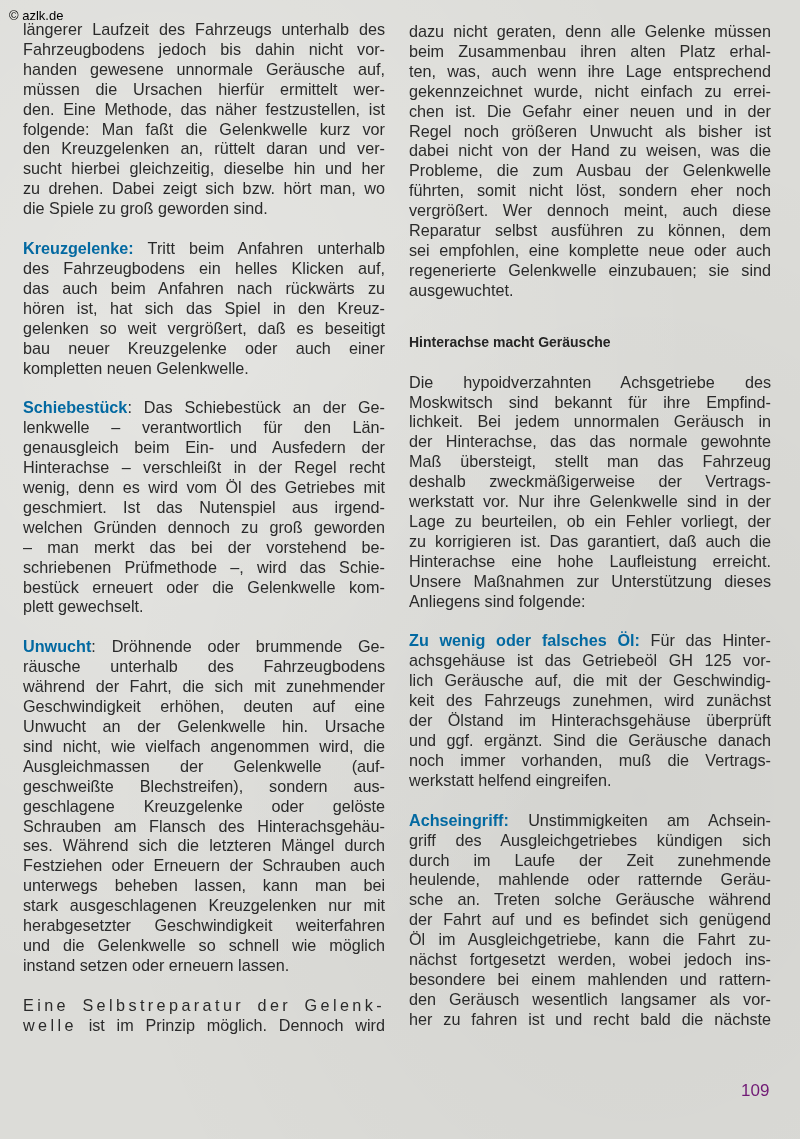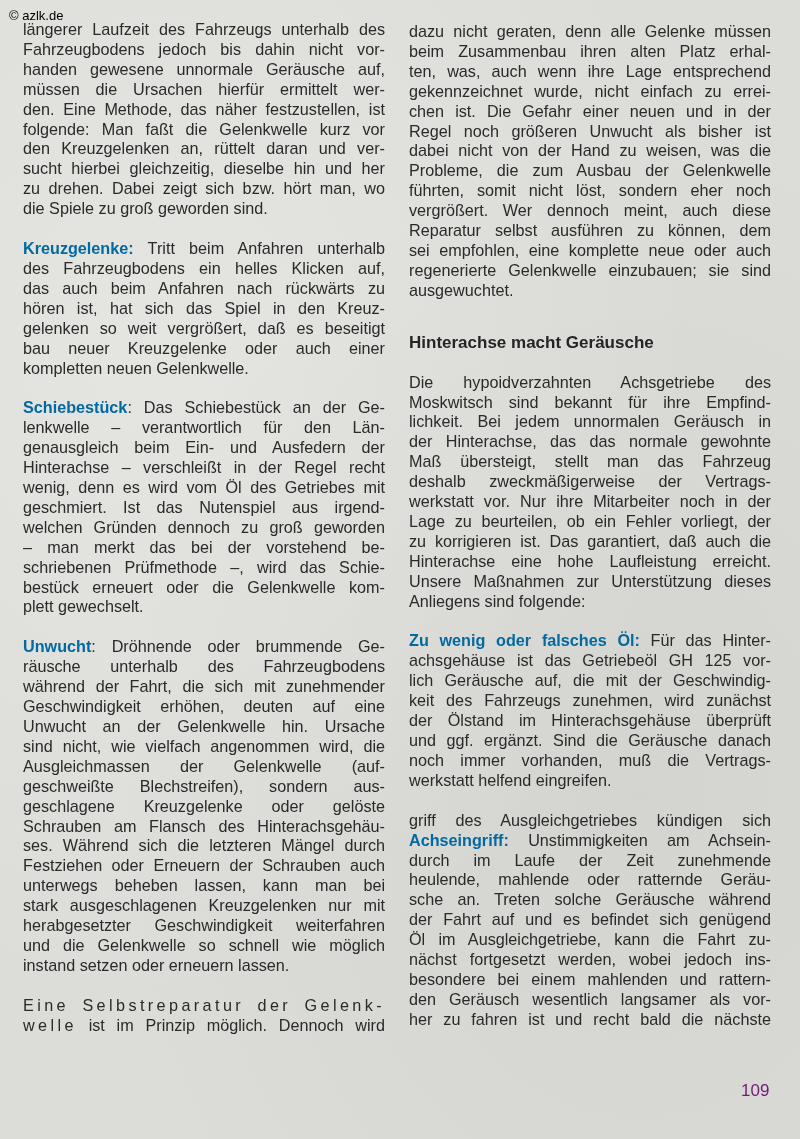--- a/index.html
+++ b/index.html
@@ -41,21 +41,21 @@
     .col-right { left: 409px; top: 22px; width: 362px; }
     .para {
       margin: 0 0 19.9px 0;
     }
     .para .lead {
       font-weight: bold;
       color: #0369a1;
     }
     .heading {
       font-weight: bold;
-      font-size: 17px;
+      font-size: 14px;
       margin: 32px 0 20px 0;
       color: #252525;
       text-align: left;
     }
     .spaced {
       letter-spacing: 3.4px;
     }
     .page-number {
       position: absolute;
       left: 741px;
@@ -155,42 +155,42 @@
 
   <div class="heading">Hinterachse macht Geräusche</div>
 
   <div class="para">
     <span class="line">Die hypoidverzahnten Achsgetriebe des</span>
     <span class="line">Moskwitsch sind bekannt für ihre Empfind-</span>
     <span class="line">lichkeit. Bei jedem unnormalen Geräusch in</span>
     <span class="line">der Hinterachse, das das normale gewohnte</span>
     <span class="line">Maß übersteigt, stellt man das Fahrzeug</span>
     <span class="line">deshalb zweckmäßigerweise der Vertrags-</span>
-    <span class="line">werkstatt vor. Nur ihre Mitarbeiter noch in der</span>
+    <span class="line">werkstatt vor. Nur ihre Gelenkwelle sind in der</span>
     <span class="line">Lage zu beurteilen, ob ein Fehler vorliegt, der</span>
     <span class="line">zu korrigieren ist. Das garantiert, daß auch die</span>
     <span class="line">Hinterachse eine hohe Laufleistung erreicht.</span>
     <span class="line">Unsere Maßnahmen zur Unterstützung dieses</span>
     <span class="line last">Anliegens sind folgende:</span>
   </div>
 
   <div class="para" style="margin-top:20px;">
     <span class="line"><span class="lead">Zu wenig oder falsches Öl:</span><span> Für das Hinter-</span></span>
     <span class="line">achsgehäuse ist das Getriebeöl GH 125 vor-</span>
     <span class="line">lich Geräusche auf, die mit der Geschwindig-</span>
     <span class="line">keit des Fahrzeugs zunehmen, wird zunächst</span>
     <span class="line">der Ölstand im Hinterachsgehäuse überprüft</span>
     <span class="line">und ggf. ergänzt. Sind die Geräusche danach</span>
     <span class="line">noch immer vorhanden, muß die Vertrags-</span>
     <span class="line last">werkstatt helfend eingreifen.</span>
   </div>
 
   <div class="para" style="margin-top:20px;">
+    <span class="line"><span class="lead">Achseingriff:</span><span> Unstimmigkeiten am Achsein-</span></span>
     <span class="line">griff des Ausgleichgetriebes kündigen sich</span>
-    <span class="line"><span class="lead">Achseingriff:</span><span> Unstimmigkeiten am Achsein-</span></span>
     <span class="line">durch im Laufe der Zeit zunehmende</span>
     <span class="line">heulende, mahlende oder ratternde Geräu-</span>
     <span class="line">sche an. Treten solche Geräusche während</span>
     <span class="line">der Fahrt auf und es befindet sich genügend</span>
     <span class="line">Öl im Ausgleichgetriebe, kann die Fahrt zu-</span>
     <span class="line">nächst fortgesetzt werden, wobei jedoch ins-</span>
     <span class="line">besondere bei einem mahlenden und rattern-</span>
     <span class="line">den Geräusch wesentlich langsamer als vor-</span>
     <span class="line">her zu fahren ist und recht bald die nächste</span>
   </div>

